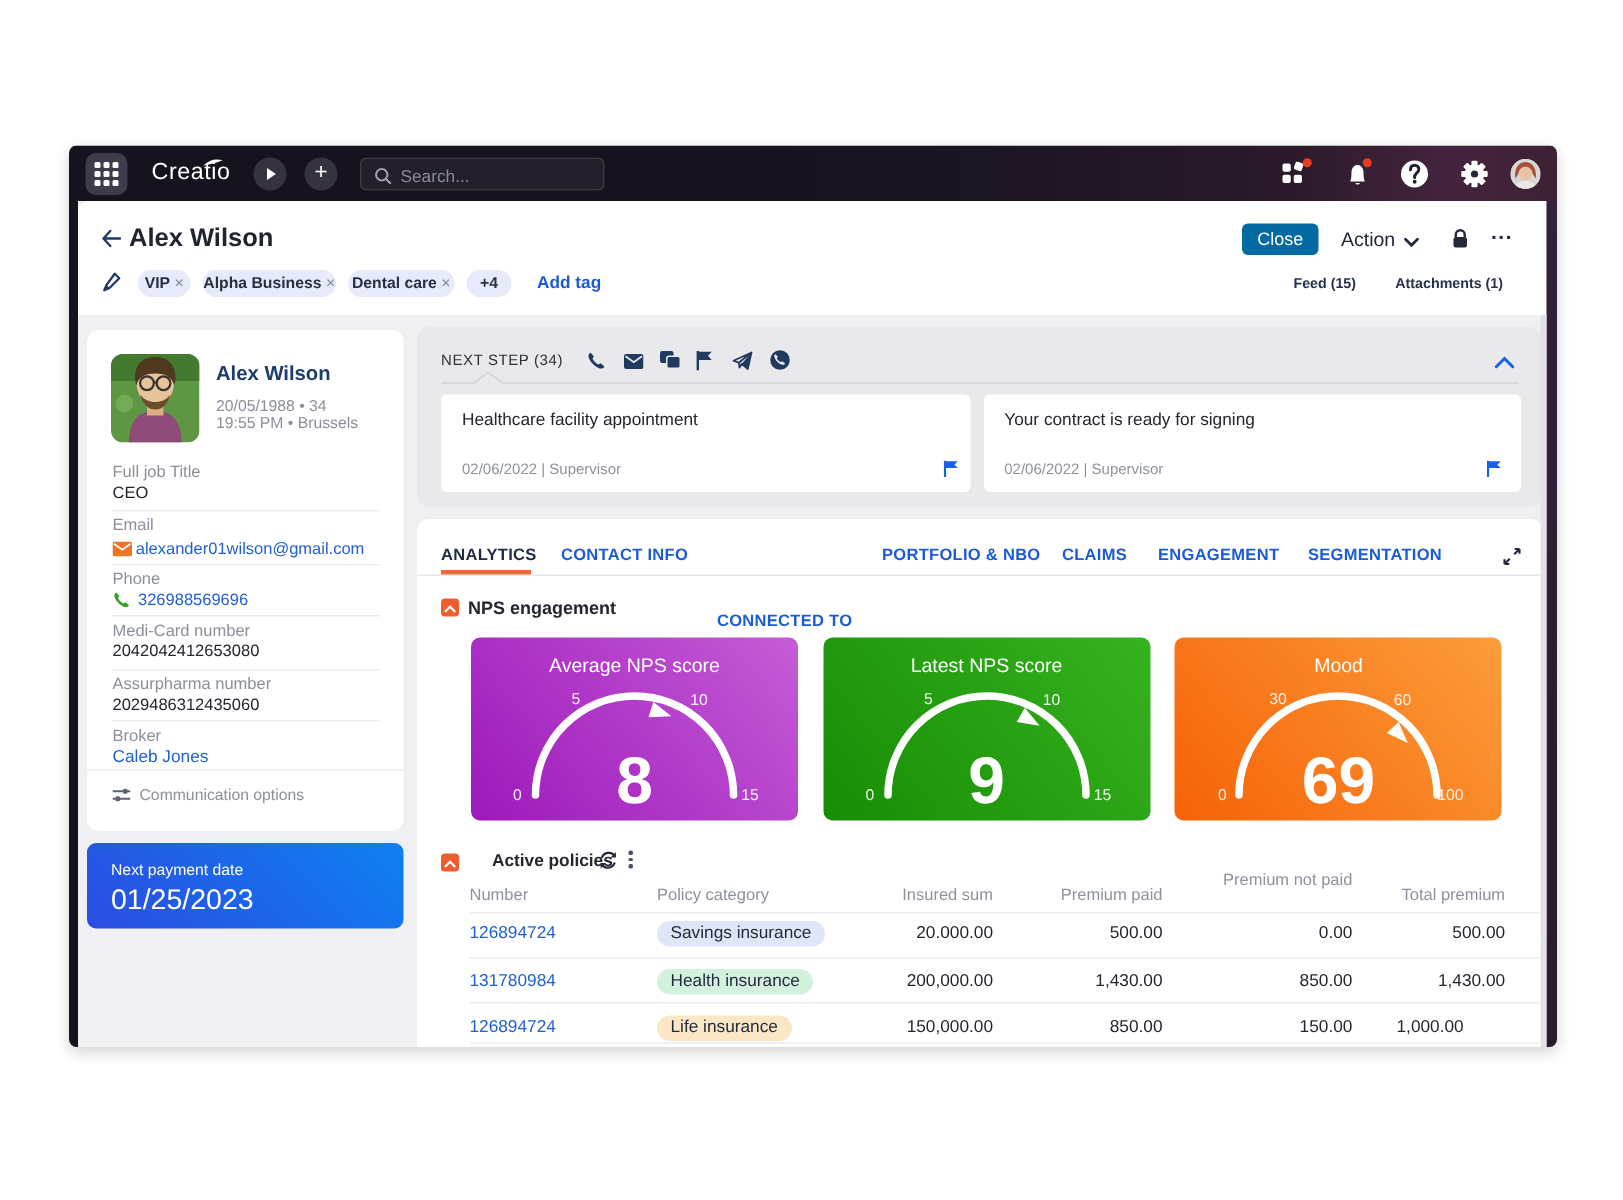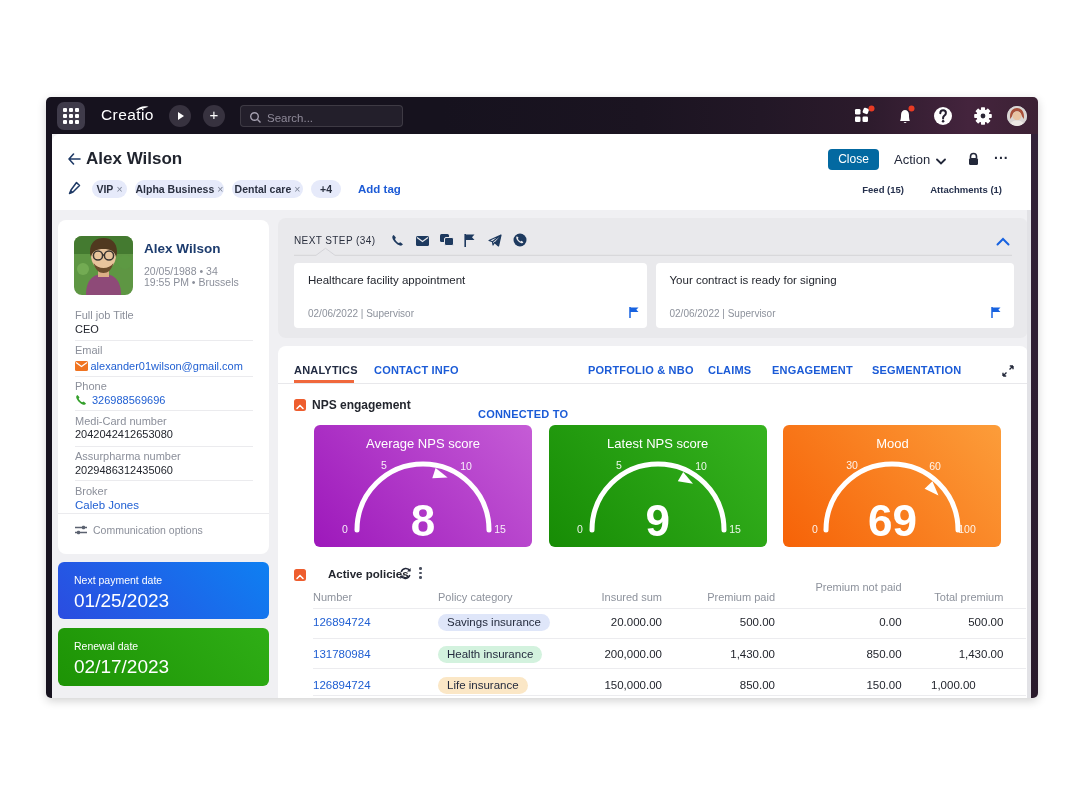--- a/index.html
+++ b/index.html
@@ -192,24 +192,20 @@
         <rect x="7" y="0.8" width="3" height="3.4" rx="1" fill="#5b6270"></rect>
         <rect x="2" y="5.8" width="3" height="3.4" rx="1" fill="#5b6270"></rect>
       </svg>
     <div class="abs" style="left:35px;top:304.5px;font-size:10.5px;color:#8b8f9a;">Communication options</div>
   </div>
 
   <div class="abs" id="bluecard">
     <div class="abs" style="left:16px;top:12px;font-size:10.5px;">Next payment date</div>
     <div class="abs" style="left:16px;top:28px;font-size:19px;">01/25/2023</div>
   </div>
-  <div class="abs" id="greencard">
-    <div class="abs" style="left:16px;top:12px;font-size:10.5px;">Renewal date</div>
-    <div class="abs" style="left:16px;top:28px;font-size:19px;">02/17/2023</div>
-  </div>
 
   <div class="abs" id="panel">
     <div class="abs" style="left:16px;top:17px;font-size:10px;font-weight:400;letter-spacing:.4px;color:#2a2f3e;">NEXT STEP (34)</div>
     <svg class="abs" style="left:0;top:28px;" width="750" height="14" viewBox="0 0 750 14">
         <path d="M16 9.3 H38 L47.5 2.3 L57 9.3 H734" stroke="#d4d4d8" stroke-width="1" fill="none"></path>
       </svg>
     <svg class="abs" style="left:113px;top:16px;" width="13" height="13" viewBox="0 0 12 12">
         <path d="M2.5 1 C1.5 1.5 1 2.5 1.3 3.8 C2 6.5 5.5 10 8.2 10.7 C9.5 11 10.5 10.5 11 9.5 L8.7 7.5 L7.2 8.3 C6 7.8 4.2 6 3.7 4.8 L4.5 3.3 Z" fill="#1e3a5f"></path>
       </svg>
     <svg class="abs" style="left:138px;top:18px;" width="13" height="10" viewBox="0 0 13 10">

